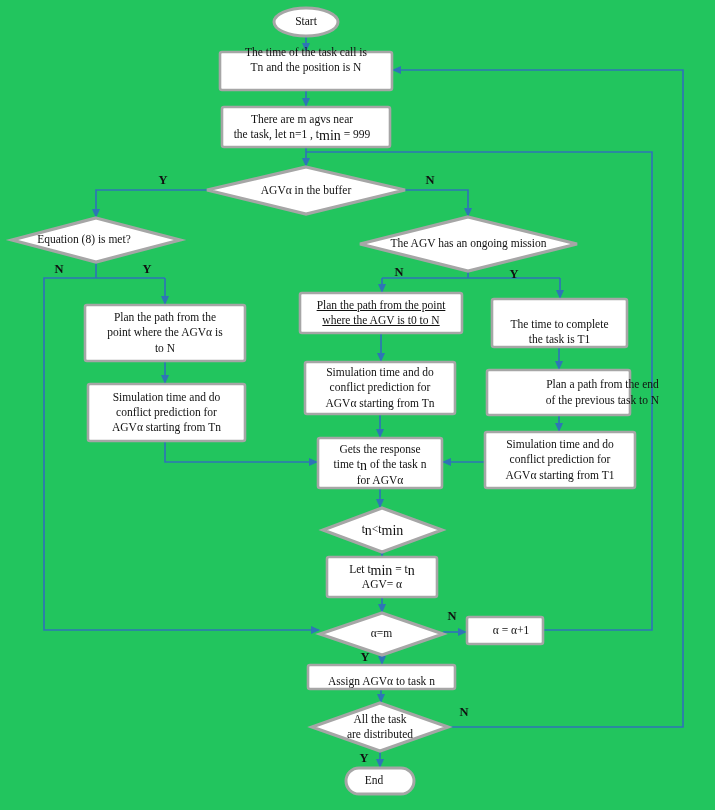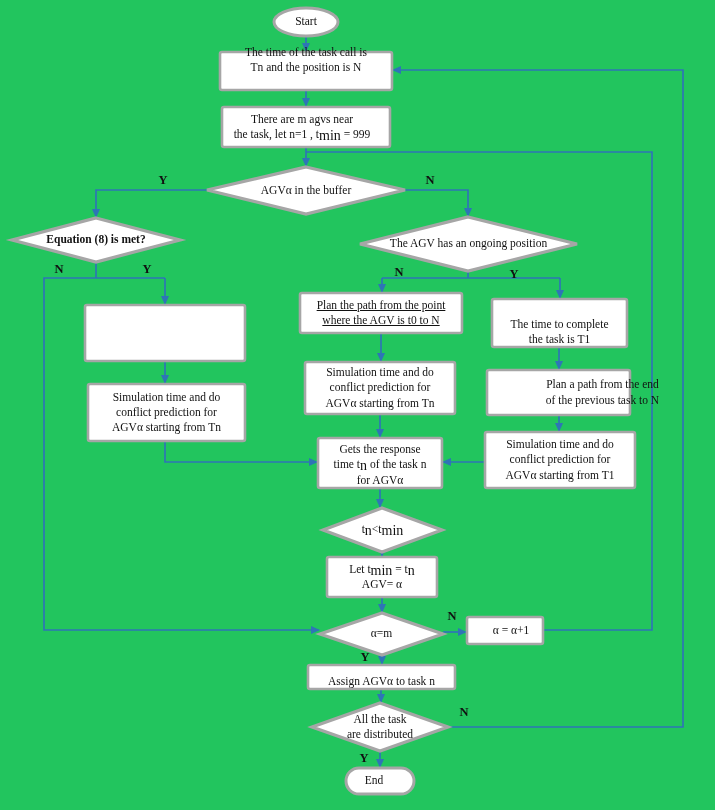--- a/index.html
+++ b/index.html
@@ -92,28 +92,33 @@
   </div>
 
   <div class="node" style="left:222px;top:107px;width:160px;height:40px;">
     <span class="t"><span>There are m agvs near</span><br><span>the task, let n=1 ,  t</span><sub class="sb">min</sub><span> = 999</span></span>
   </div>
 
   <div class="node" style="left:207px;top:167px;width:198px;height:47px;">
     <span class="t">AGVα in the buffer</span>
   </div>
 
-  <div class="node" style="left:12px;top:218px;width:168px;height:44px;font-weight:bold;">
+  <div class="node" style="left:0;top:218px;width:168px;height:44px;">
     <span class="t">Equation (8) is met?</span>
   </div>
 
   <div class="node" style="left:360px;top:217px;width:217px;height:54px;">
-    <span class="t">The AGV has an ongoing position</span>
+    <span class="t">The AGV has an ongoing mission</span>
   </div>
 
+  <div class="node" style="left:85px;top:305px;width:160px;height:56px;">
+    <span class="t">Plan the path from the
+point where the AGVα is
+to N</span>
+  </div>
 
   <div class="node" style="left:88px;top:384px;width:157px;height:57px;">
     <span class="t">Simulation time and do
 conflict prediction for
 AGVα starting from Tn</span>
   </div>
 
   <div class="node" style="left:300px;top:293px;width:162px;height:40px;text-decoration:underline;">
     <span class="t">Plan the path from the point
 where the AGV is t0 to N</span>

